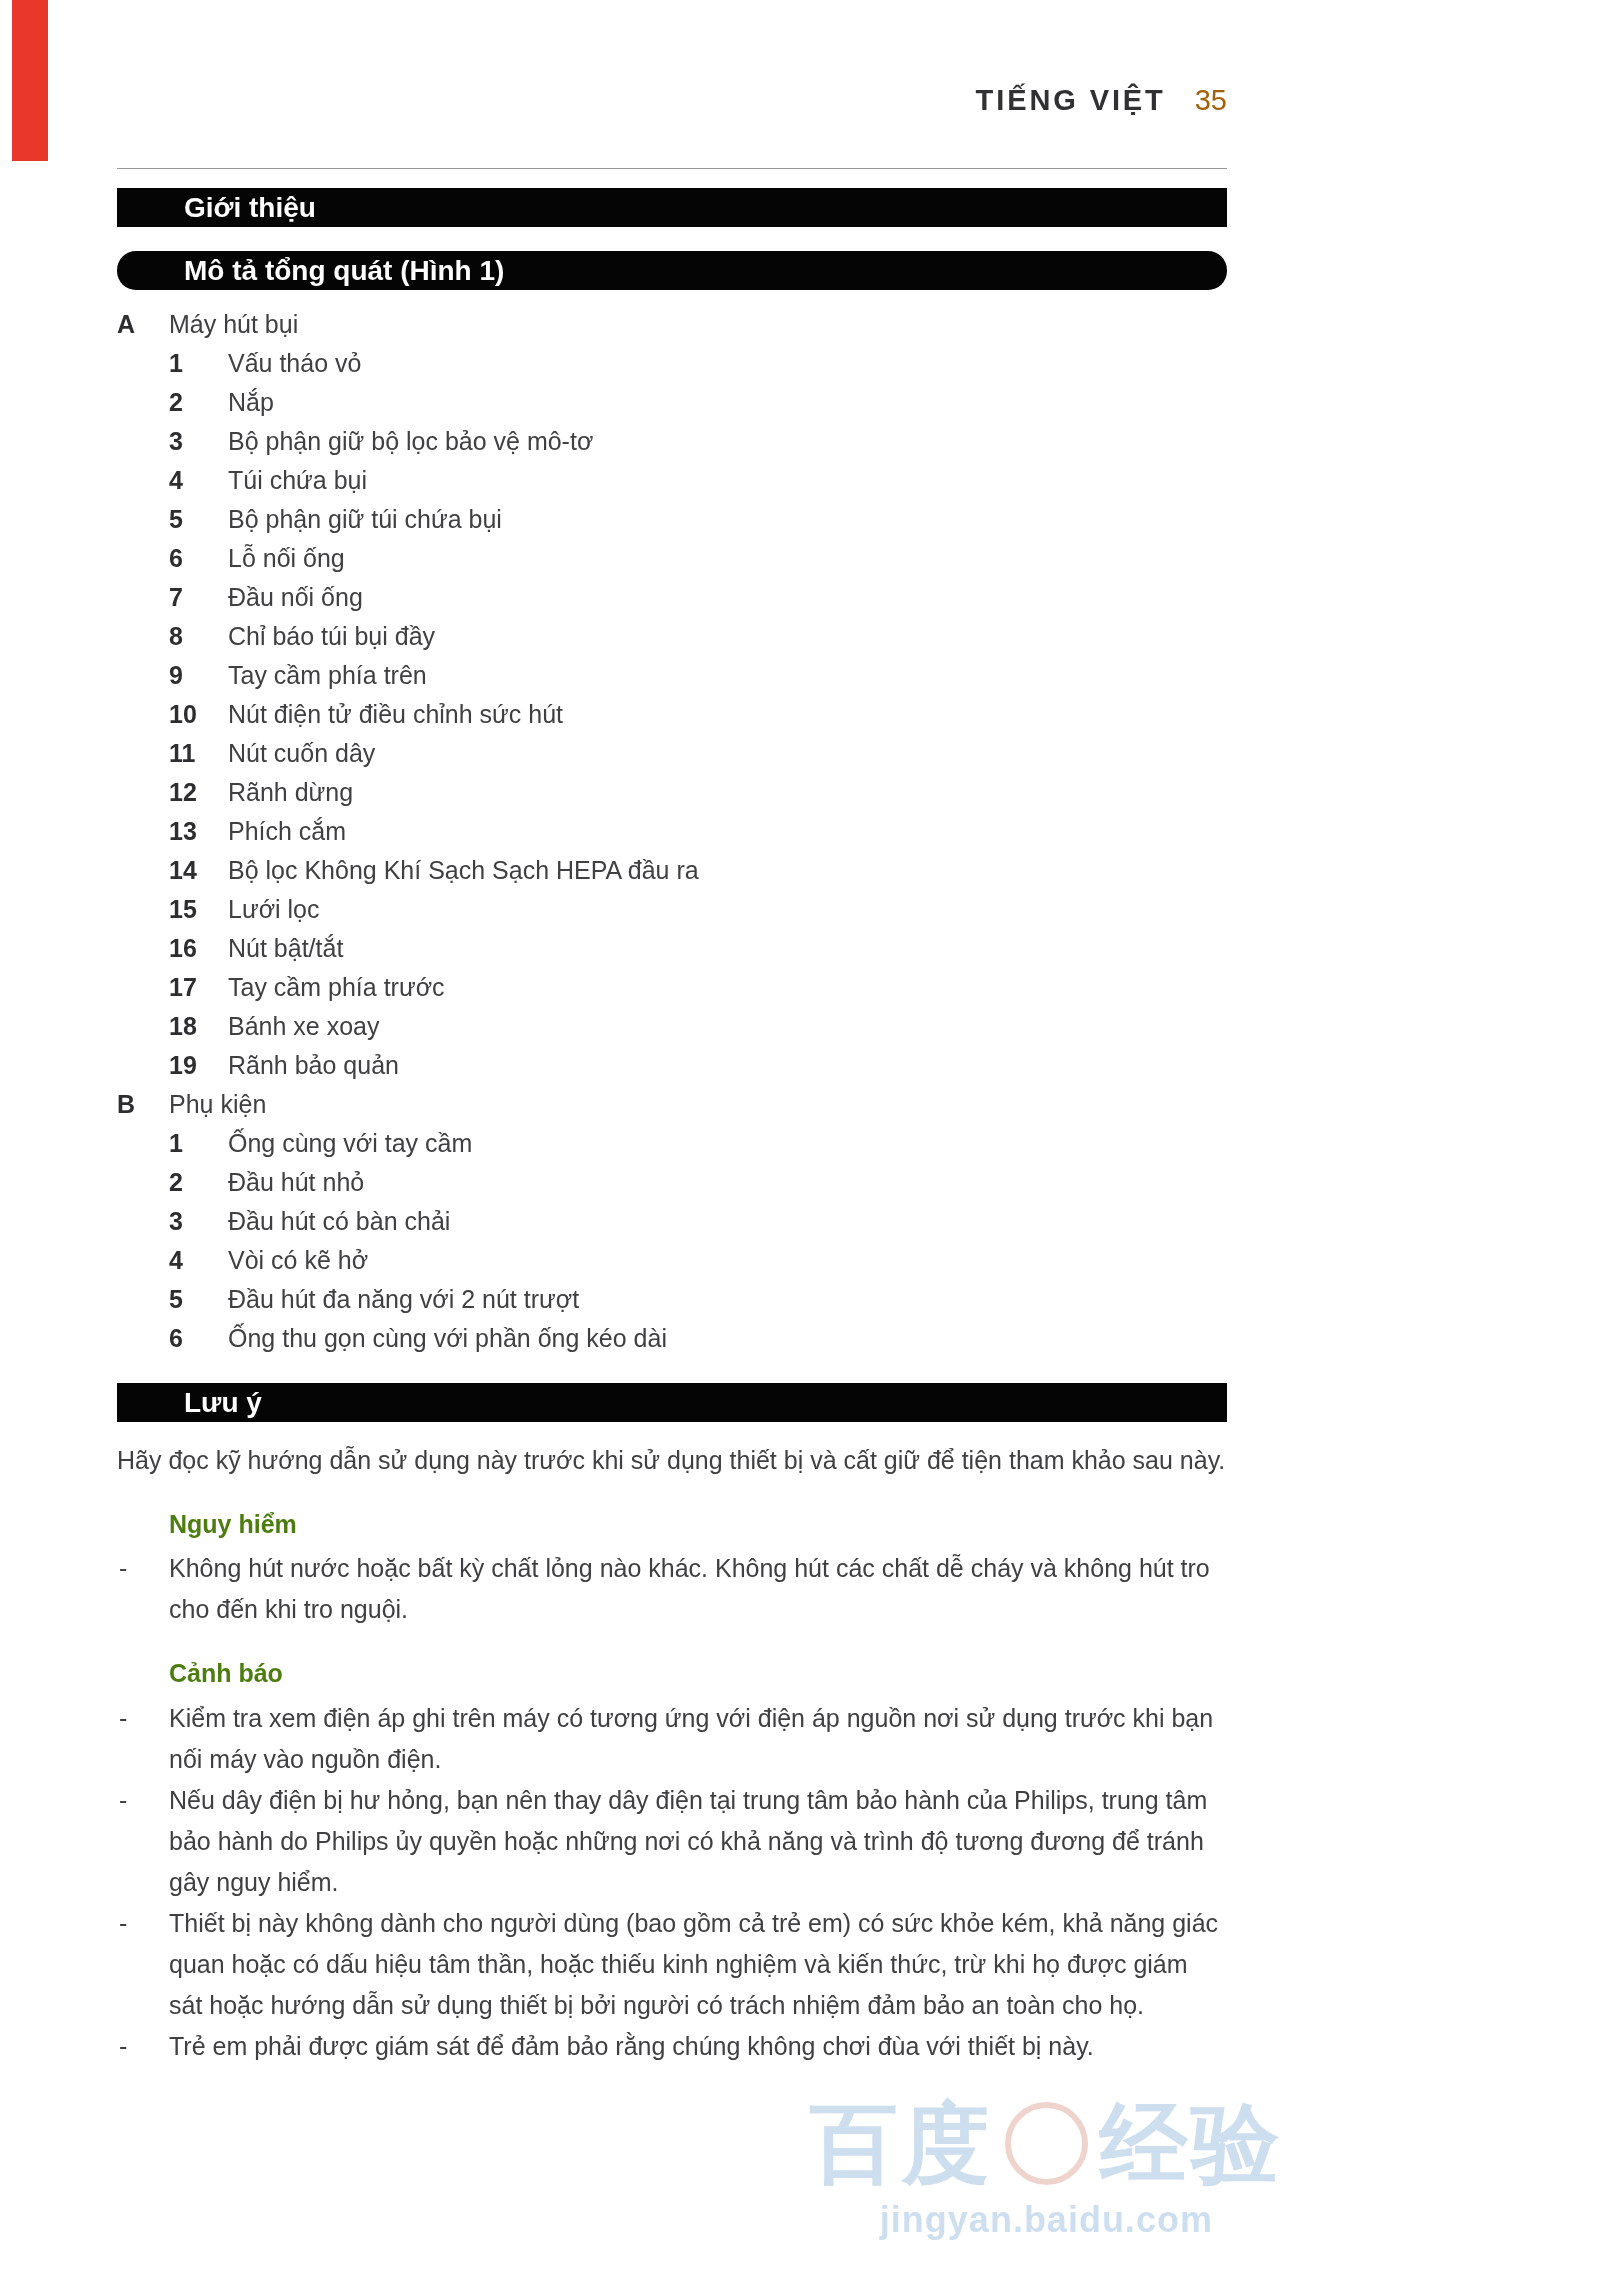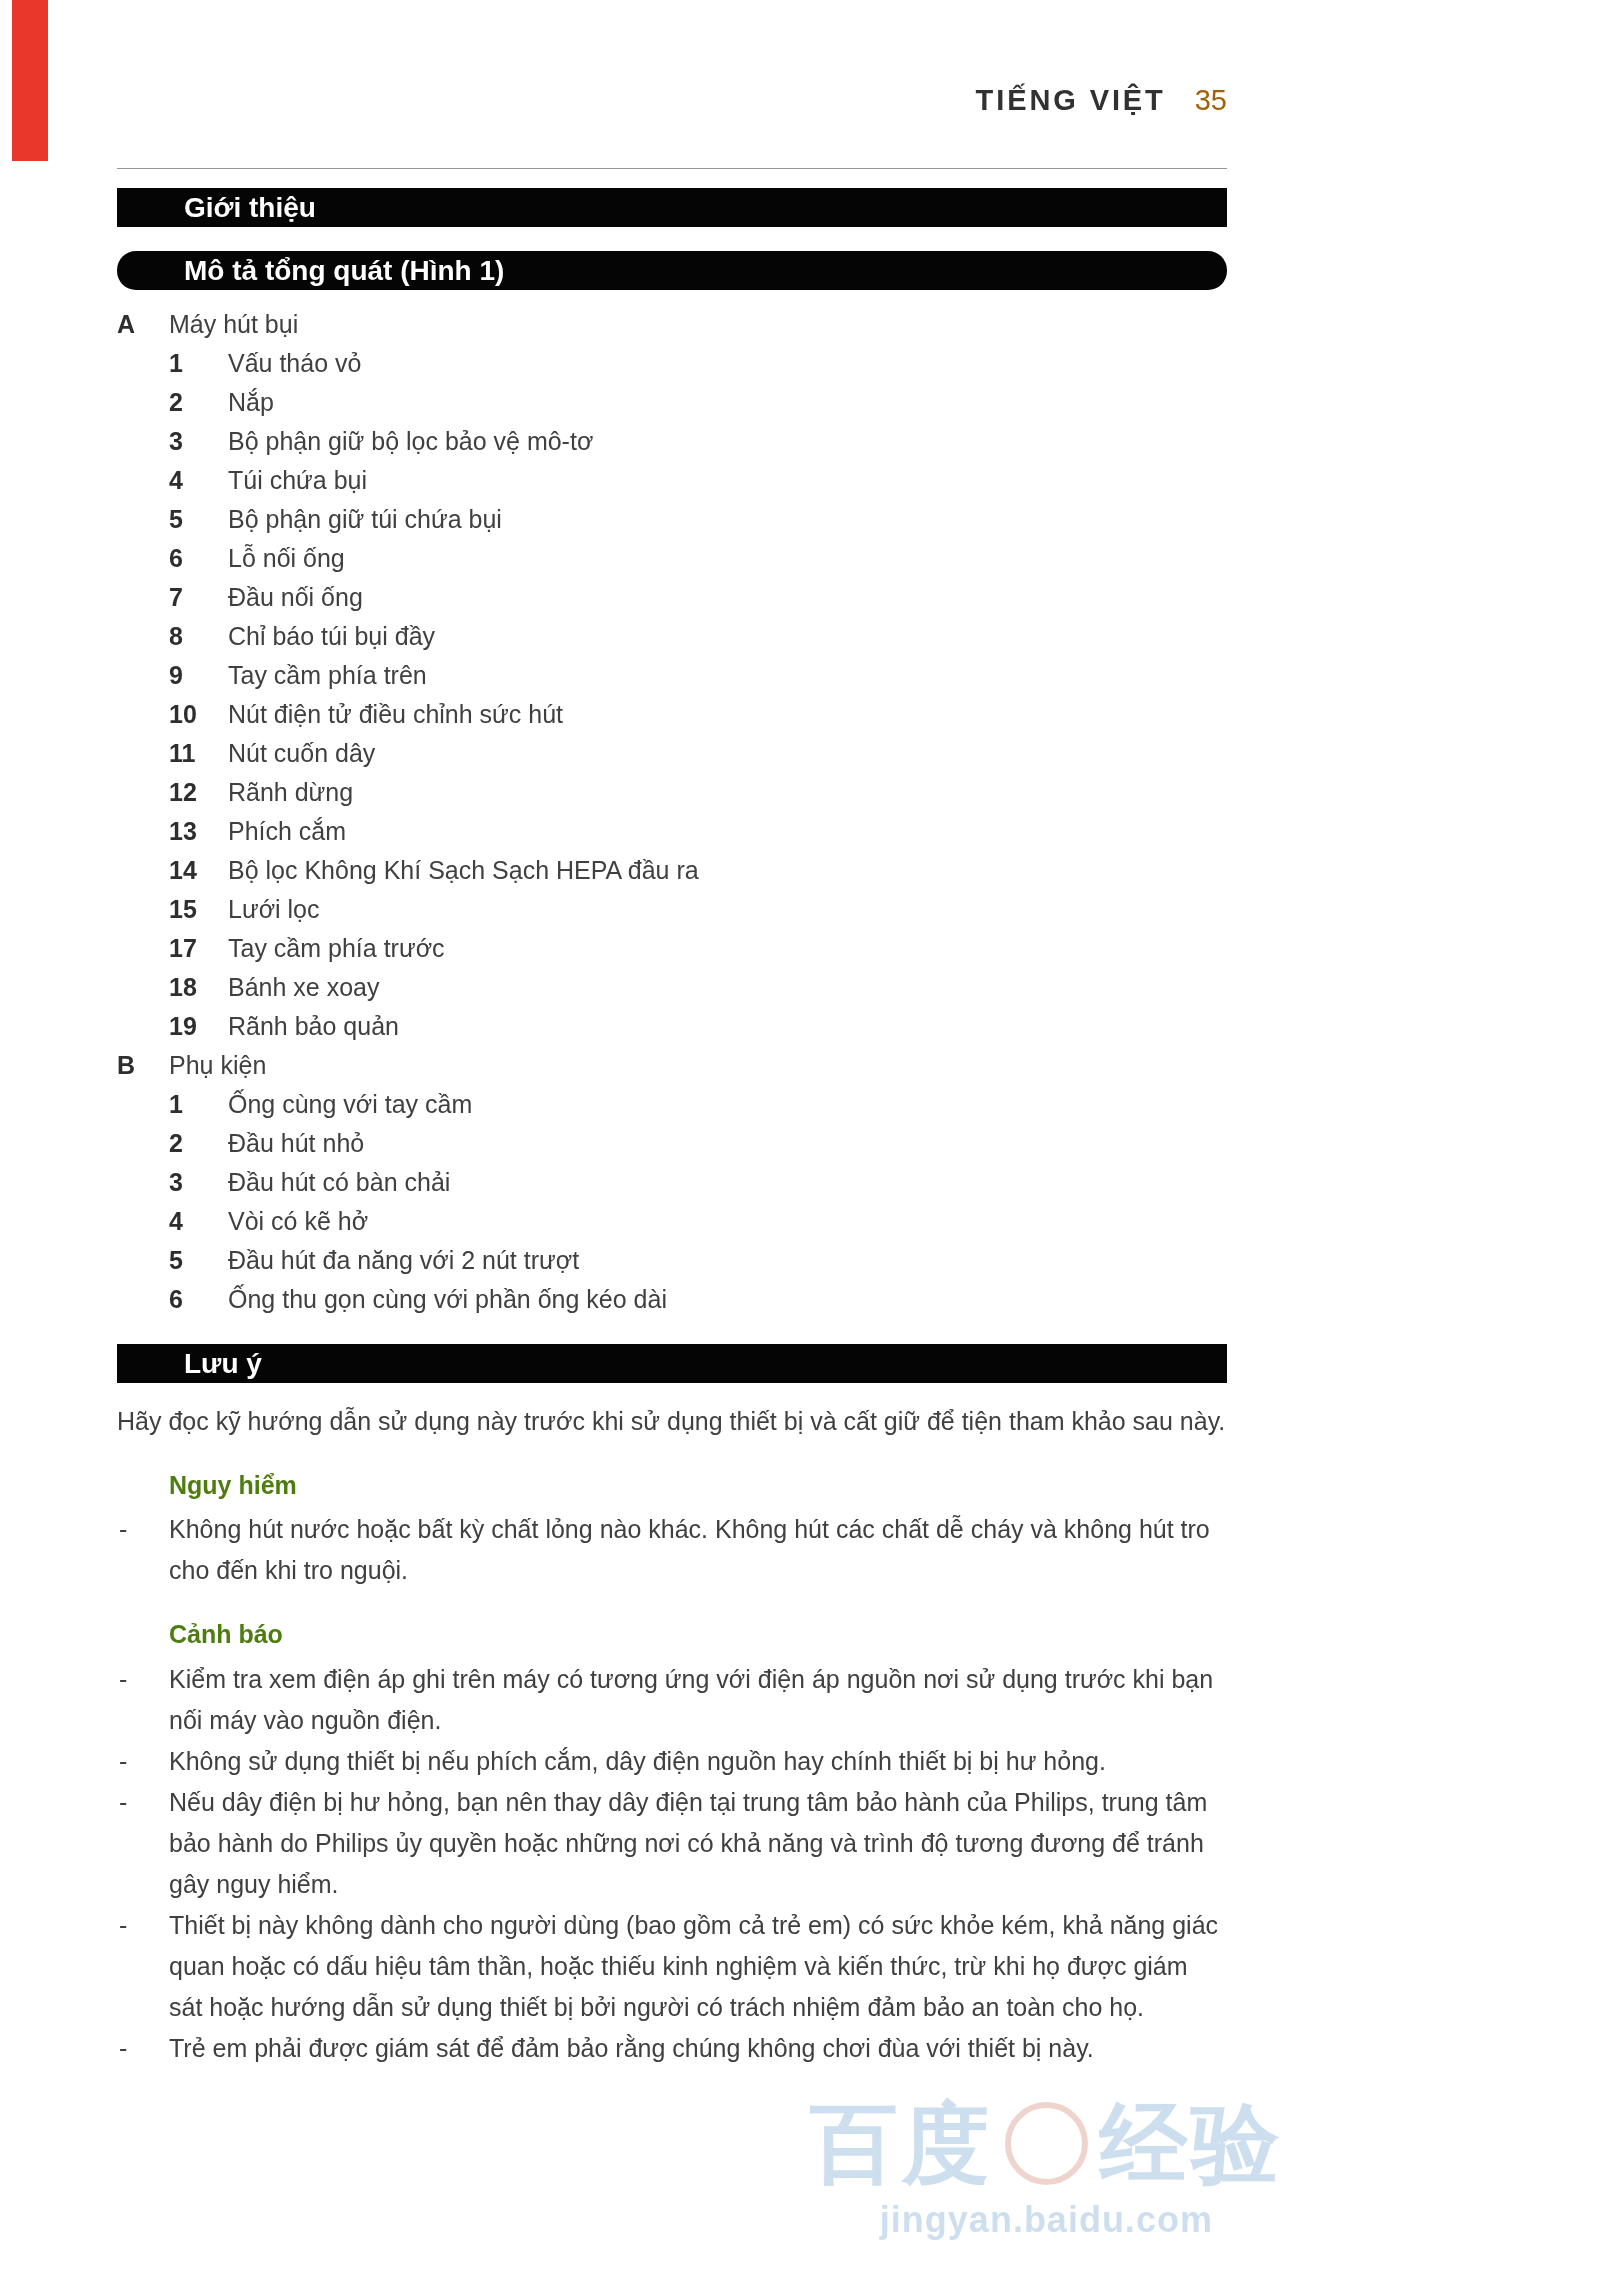--- a/index.html
+++ b/index.html
@@ -229,20 +229,23 @@
             </li>
 
             <li class="part-item">
               <span class="part-num">14</span><span class="part-text">Bộ lọc Không Khí Sạch Sạch HEPA đầu ra</span>
             </li>
 
             <li class="part-item">
               <span class="part-num">15</span><span class="part-text">Lưới lọc</span>
             </li>
 
+            <li class="part-item">
+              <span class="part-num">16</span><span class="part-text">Nút bật/tắt</span>
+            </li>
 
             <li class="part-item">
               <span class="part-num">17</span><span class="part-text">Tay cầm phía trước</span>
             </li>
 
             <li class="part-item">
               <span class="part-num">18</span><span class="part-text">Bánh xe xoay</span>
             </li>
 
             <li class="part-item">
@@ -295,21 +298,20 @@
     <ul class="dash-list">
 
         <li class="dash-item">Không hút nước hoặc bất kỳ chất lỏng nào khác. Không hút các chất dễ cháy và không hút tro cho đến khi tro nguội.</li>
       </ul>
 
     <h3 class="sub-heading">Cảnh báo</h3>
     <ul class="dash-list">
 
         <li class="dash-item">Kiểm tra xem điện áp ghi trên máy có tương ứng với điện áp nguồn nơi sử dụng trước khi bạn nối máy vào nguồn điện.</li>
 
-        <li class="dash-item">Không sử dụng thiết bị nếu phích cắm, dây điện nguồn hay chính thiết bị bị hư hỏng.</li>
 
         <li class="dash-item">Nếu dây điện bị hư hỏng, bạn nên thay dây điện tại trung tâm bảo hành của Philips, trung tâm bảo hành do Philips ủy quyền hoặc những nơi có khả năng và trình độ tương đương để tránh gây nguy hiểm.</li>
 
         <li class="dash-item">Thiết bị này không dành cho người dùng (bao gồm cả trẻ em) có sức khỏe kém, khả năng giác quan hoặc có dấu hiệu tâm thần, hoặc thiếu kinh nghiệm và kiến thức, trừ khi họ được giám sát hoặc hướng dẫn sử dụng thiết bị bởi người có trách nhiệm đảm bảo an toàn cho họ.</li>
 
         <li class="dash-item">Trẻ em phải được giám sát để đảm bảo rằng chúng không chơi đùa với thiết bị này.</li>
       </ul>
 
   </div>
 

